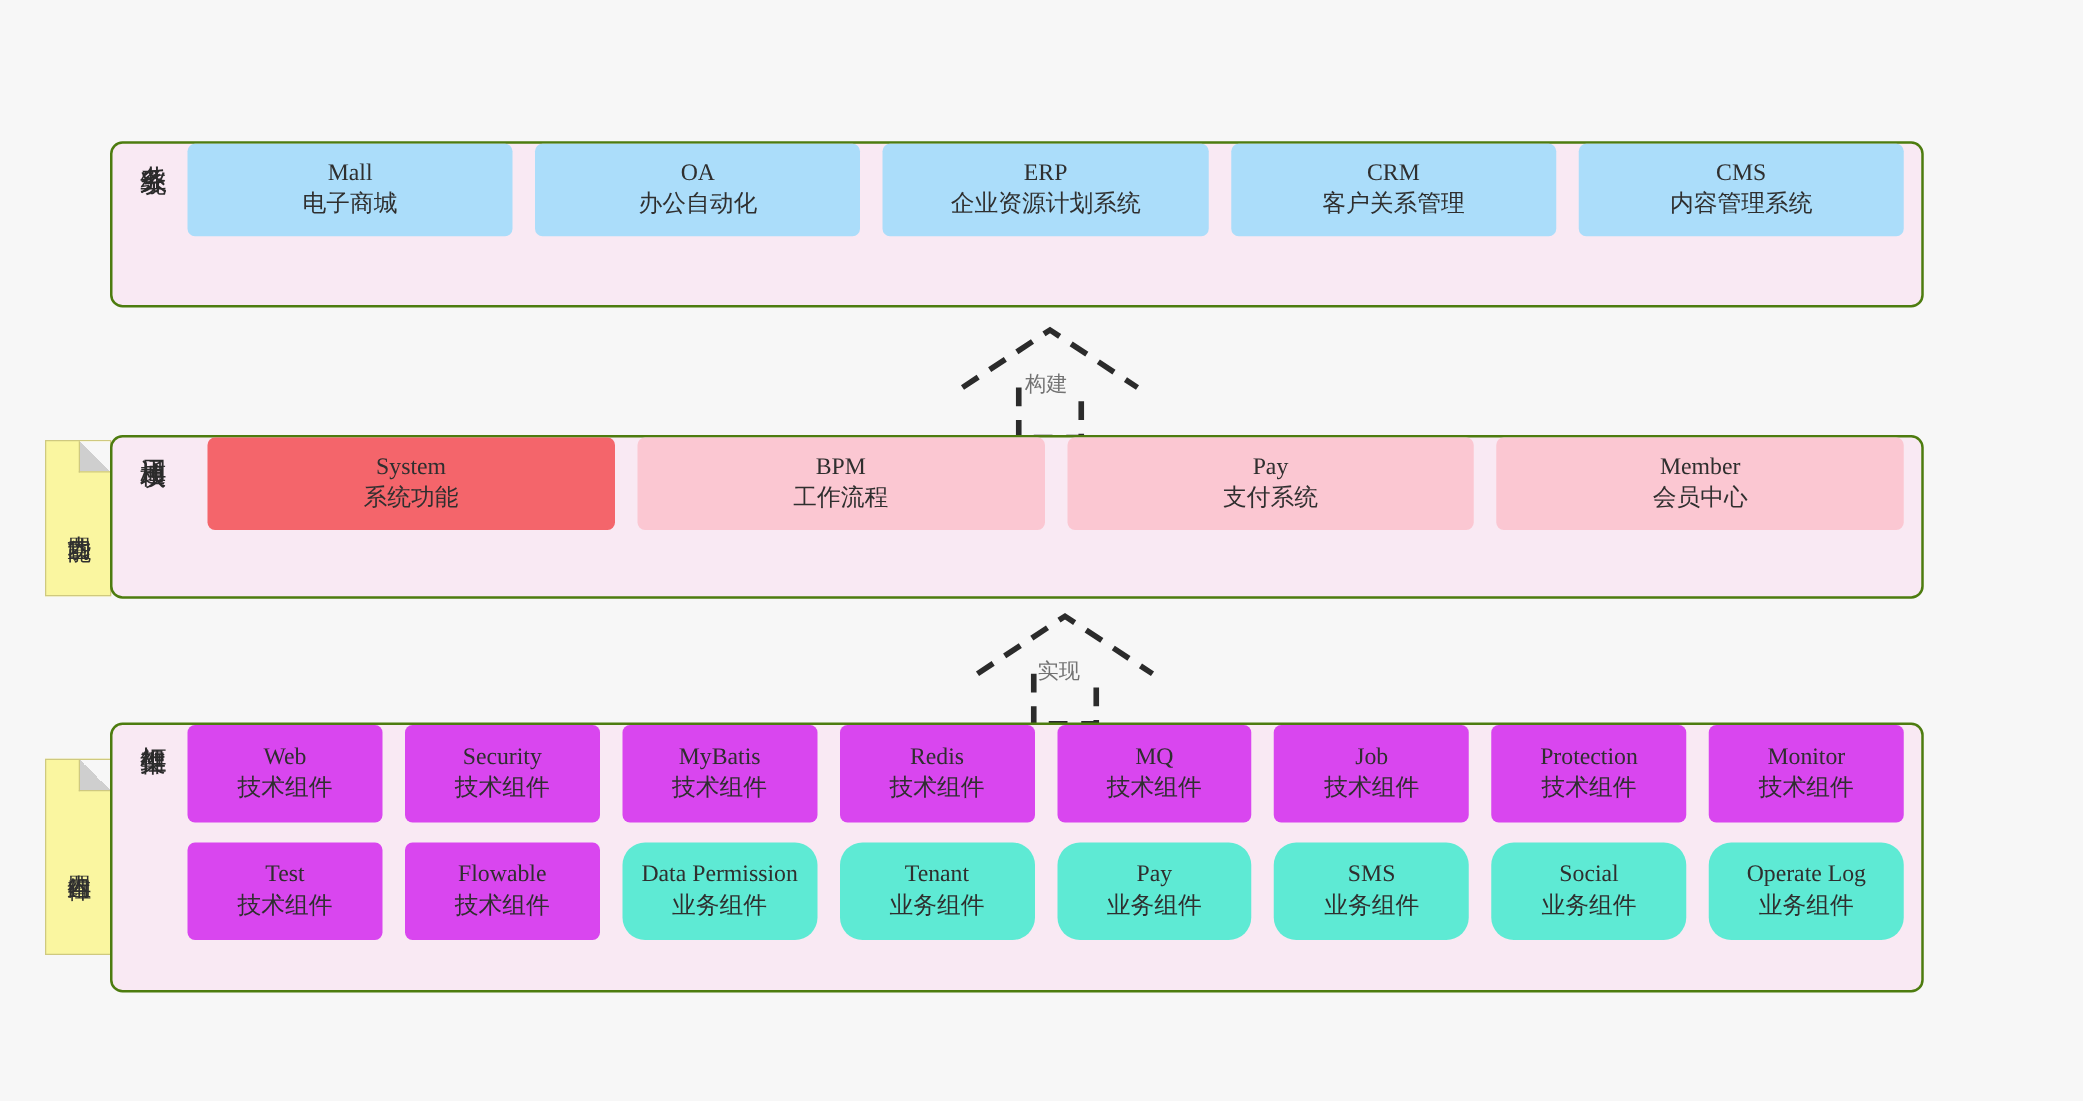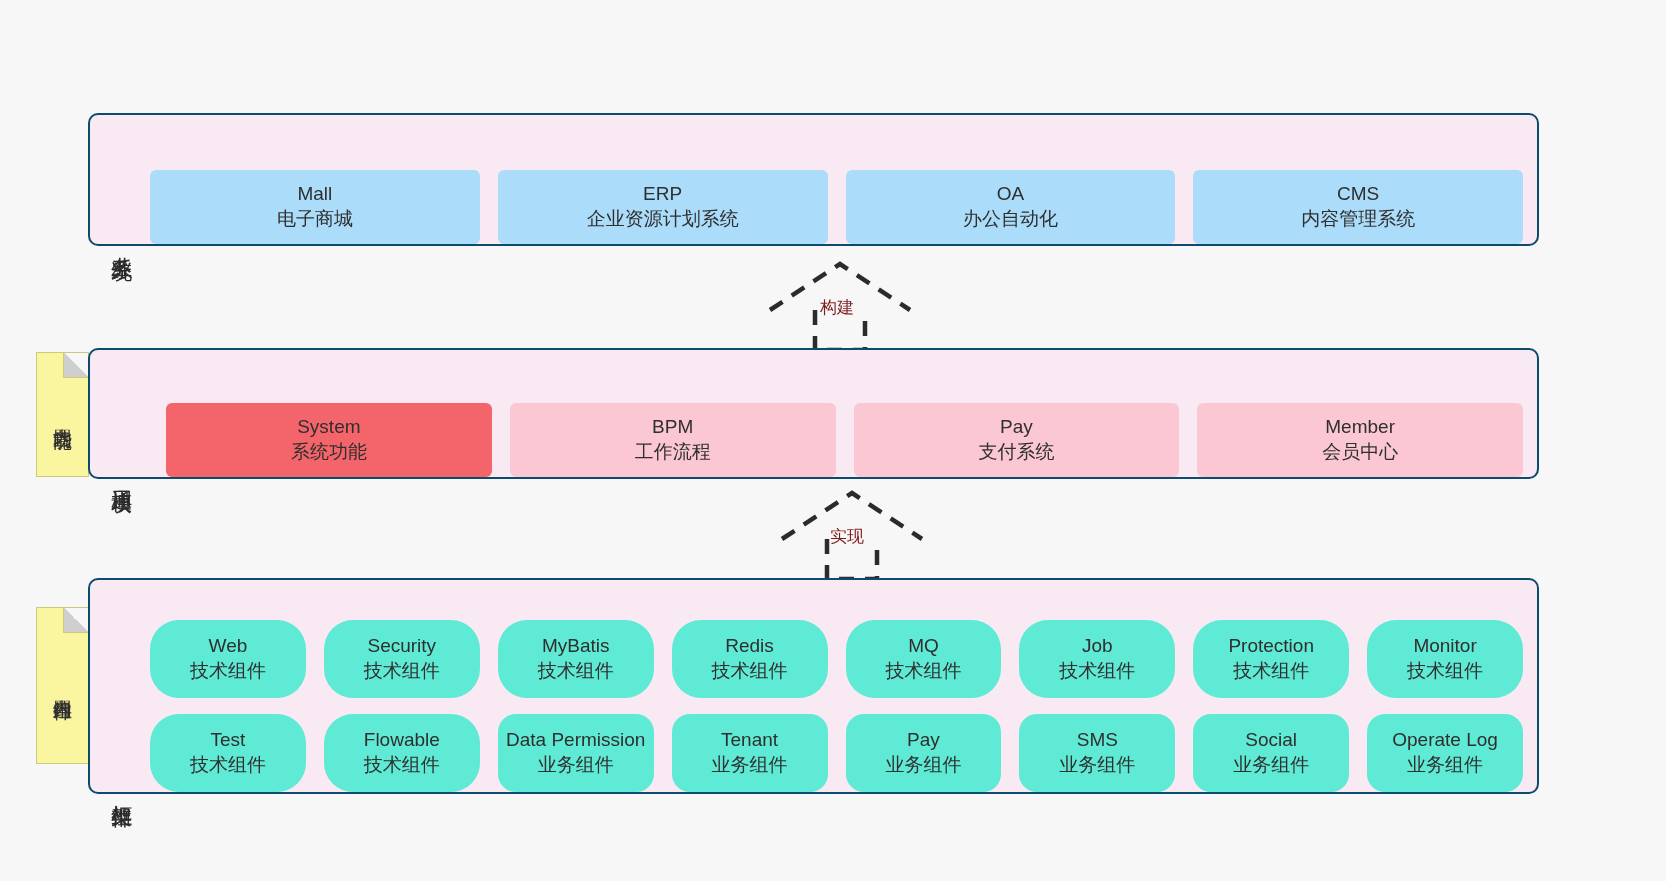--- a/index.html
+++ b/index.html
@@ -14,25 +14,26 @@
     height: 881px;
     background: #f7f7f7;
     overflow: hidden;
   }
 
   
   .layer {
     position: absolute;
     box-sizing: border-box;
     background: #f9e9f3;
-    border: 2px solid #0c4a6e;
+    border: 2px solid #4d7c0f;
     border-radius: 10px;
     display: flex;
     flex-direction: row;
-    align-items: flex-end;
+    align-items: flex-start;
+    font-family: Liberation Serif, serif;
   }
   .layer-title {
     flex: 0 0 auto;
     width: 40px;
     display: flex;
     align-items: center;
     justify-content: center;
     font-size: 21px;
     color: #2b2b2b;
     letter-spacing: 1px;
@@ -70,21 +71,21 @@
     line-height: 1.30;
     padding: 6px 4px;
     box-sizing: border-box;
   }
   .cell .en { display: block; }
   .cell .cn { display: block; }
 
   .c-blue       { background: #abddfa; }
   .c-red        { background: #f4656b; }
   .c-pink       { background: #fbc7d2; }
-  .c-green      { background: #5eead4; border-radius: 29px; }
+  .c-green      { background: #d946ef; }
   .c-lightgreen { background: #5eead4; border-radius: 18px; }
 
   
   #layer-business  { left: 88px;  top: 113px; width: 1451px; height: 133px; }
   #layer-common    { left: 88px;  top: 348px; width: 1451px; height: 131px; gap: 16px; }
   #layer-framework { left: 88px;  top: 578px; width: 1451px; height: 216px; }
 
   #layer-business  .cell { height: 74px; }
   #layer-common    .cell { height: 74px; }
   #layer-framework .cell { height: 78px; }
@@ -127,47 +128,51 @@
     height: 92px;
   }
   #arrow-build  { left: 760px; top: 258px; }
   #arrow-impl   { left: 772px; top: 487px; text-align: center; }
 
   .arrow svg { display: block; width: 100%; height: 100%; overflow: visible; }
 
   .arrow-label {
     position: absolute;
     font-size: 17px;
-    color: #7f1d1d;
+    color: #737373;
     background: transparent;
     white-space: nowrap;
   }
   #arrow-build .arrow-label { left: 60px; top: 38px; }
   #arrow-impl  .arrow-label { left: 58px; top: 38px; }
 </style>
 </head>
 <body>
 
 <div id="canvas">
 
   <div class="layer" id="layer-business">
     <div class="layer-title">业务系统</div>
     <div class="layer-body">
       <div class="cell-row">
         <div class="cell c-blue">
           <span class="en">Mall</span>
           <span class="cn">电子商城</span>
         </div>
         <div class="cell c-blue">
+          <span class="en">OA</span>
+          <span class="cn">办公自动化</span>
+        </div>
+        <div class="cell c-blue">
           <span class="en">ERP</span>
           <span class="cn">企业资源计划系统</span>
         </div>
         <div class="cell c-blue">
-          <span class="en">OA</span>
-          <span class="cn">办公自动化</span>
+          <span class="en">CRM</span>
+          <span class="cn">客户关系管理</span>
         </div>
         <div class="cell c-blue">
           <span class="en">CMS</span>
           <span class="cn">内容管理系统</span>
         </div>
       </div>
     </div>
   </div>
 
   <div class="arrow" id="arrow-build">

